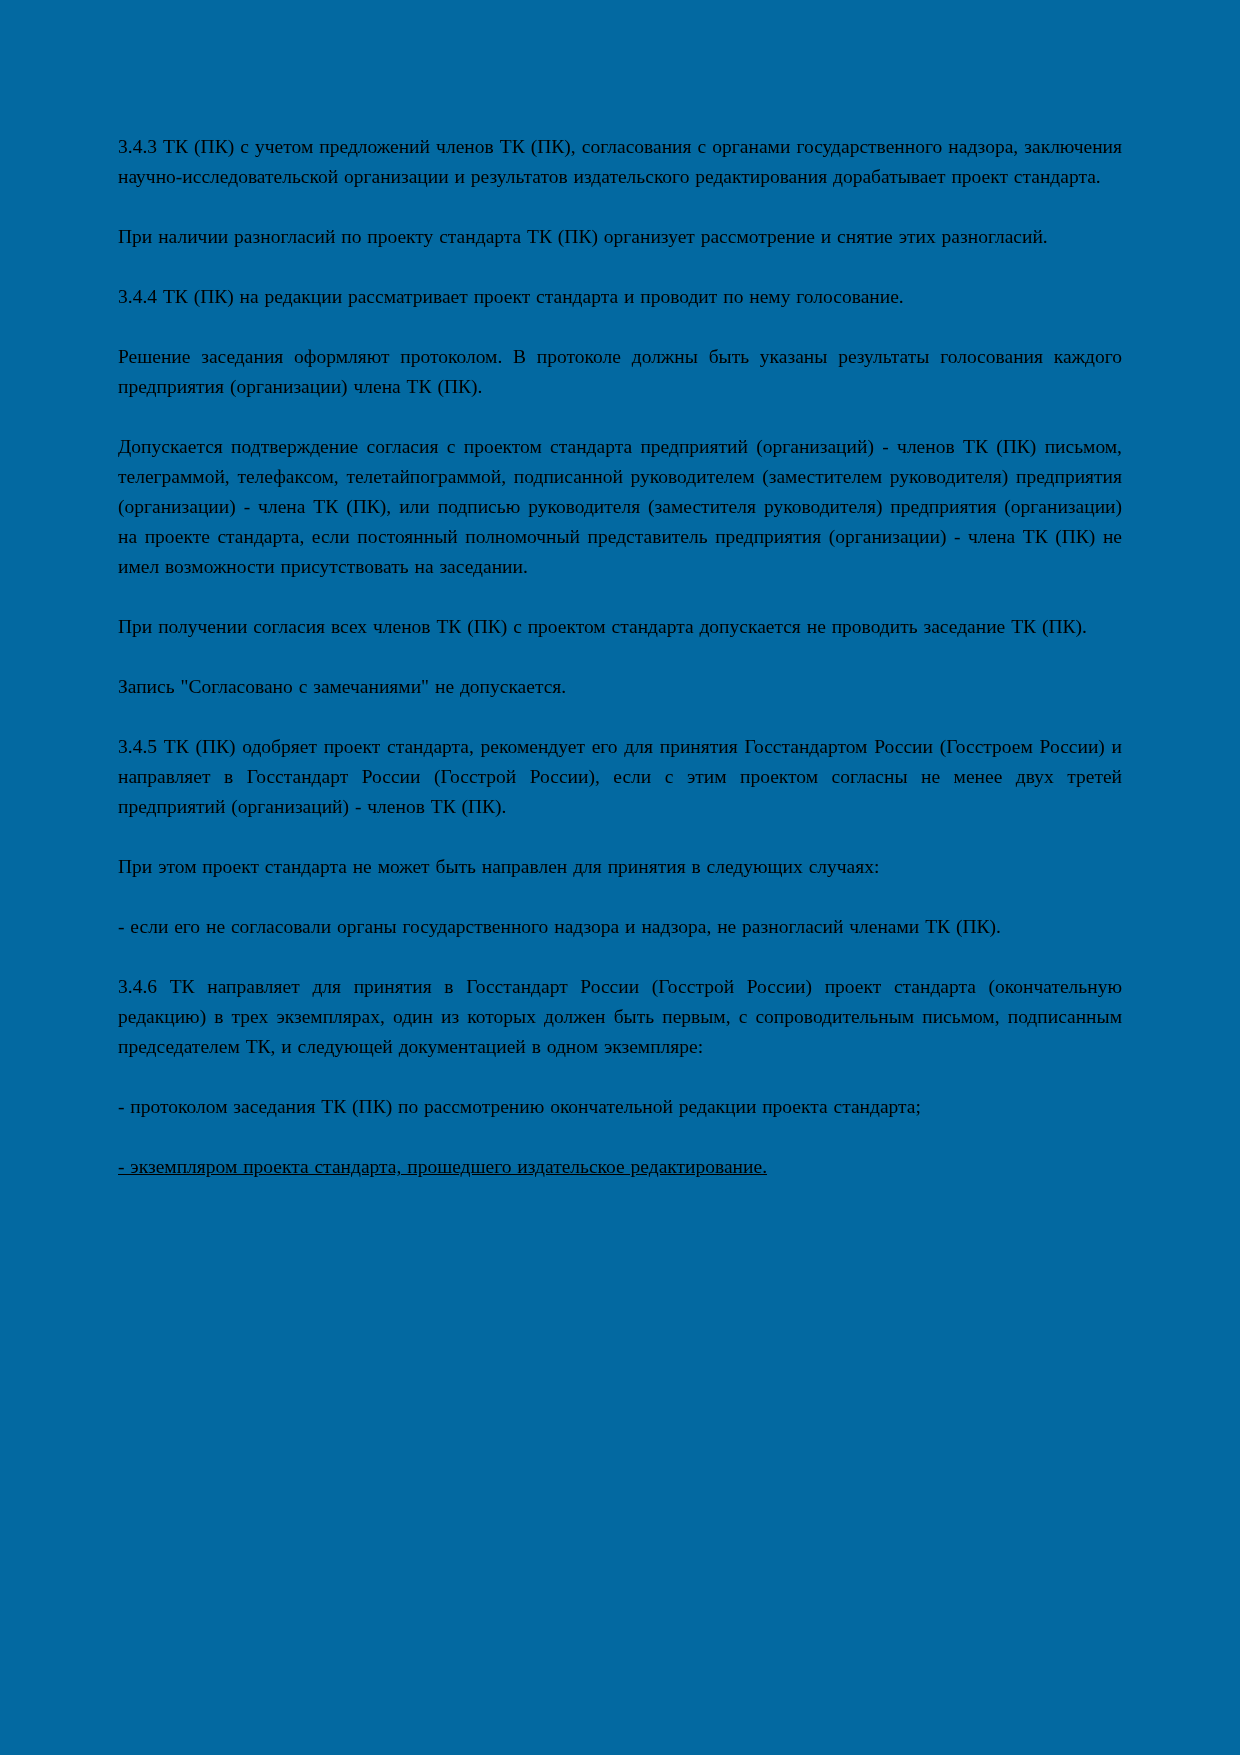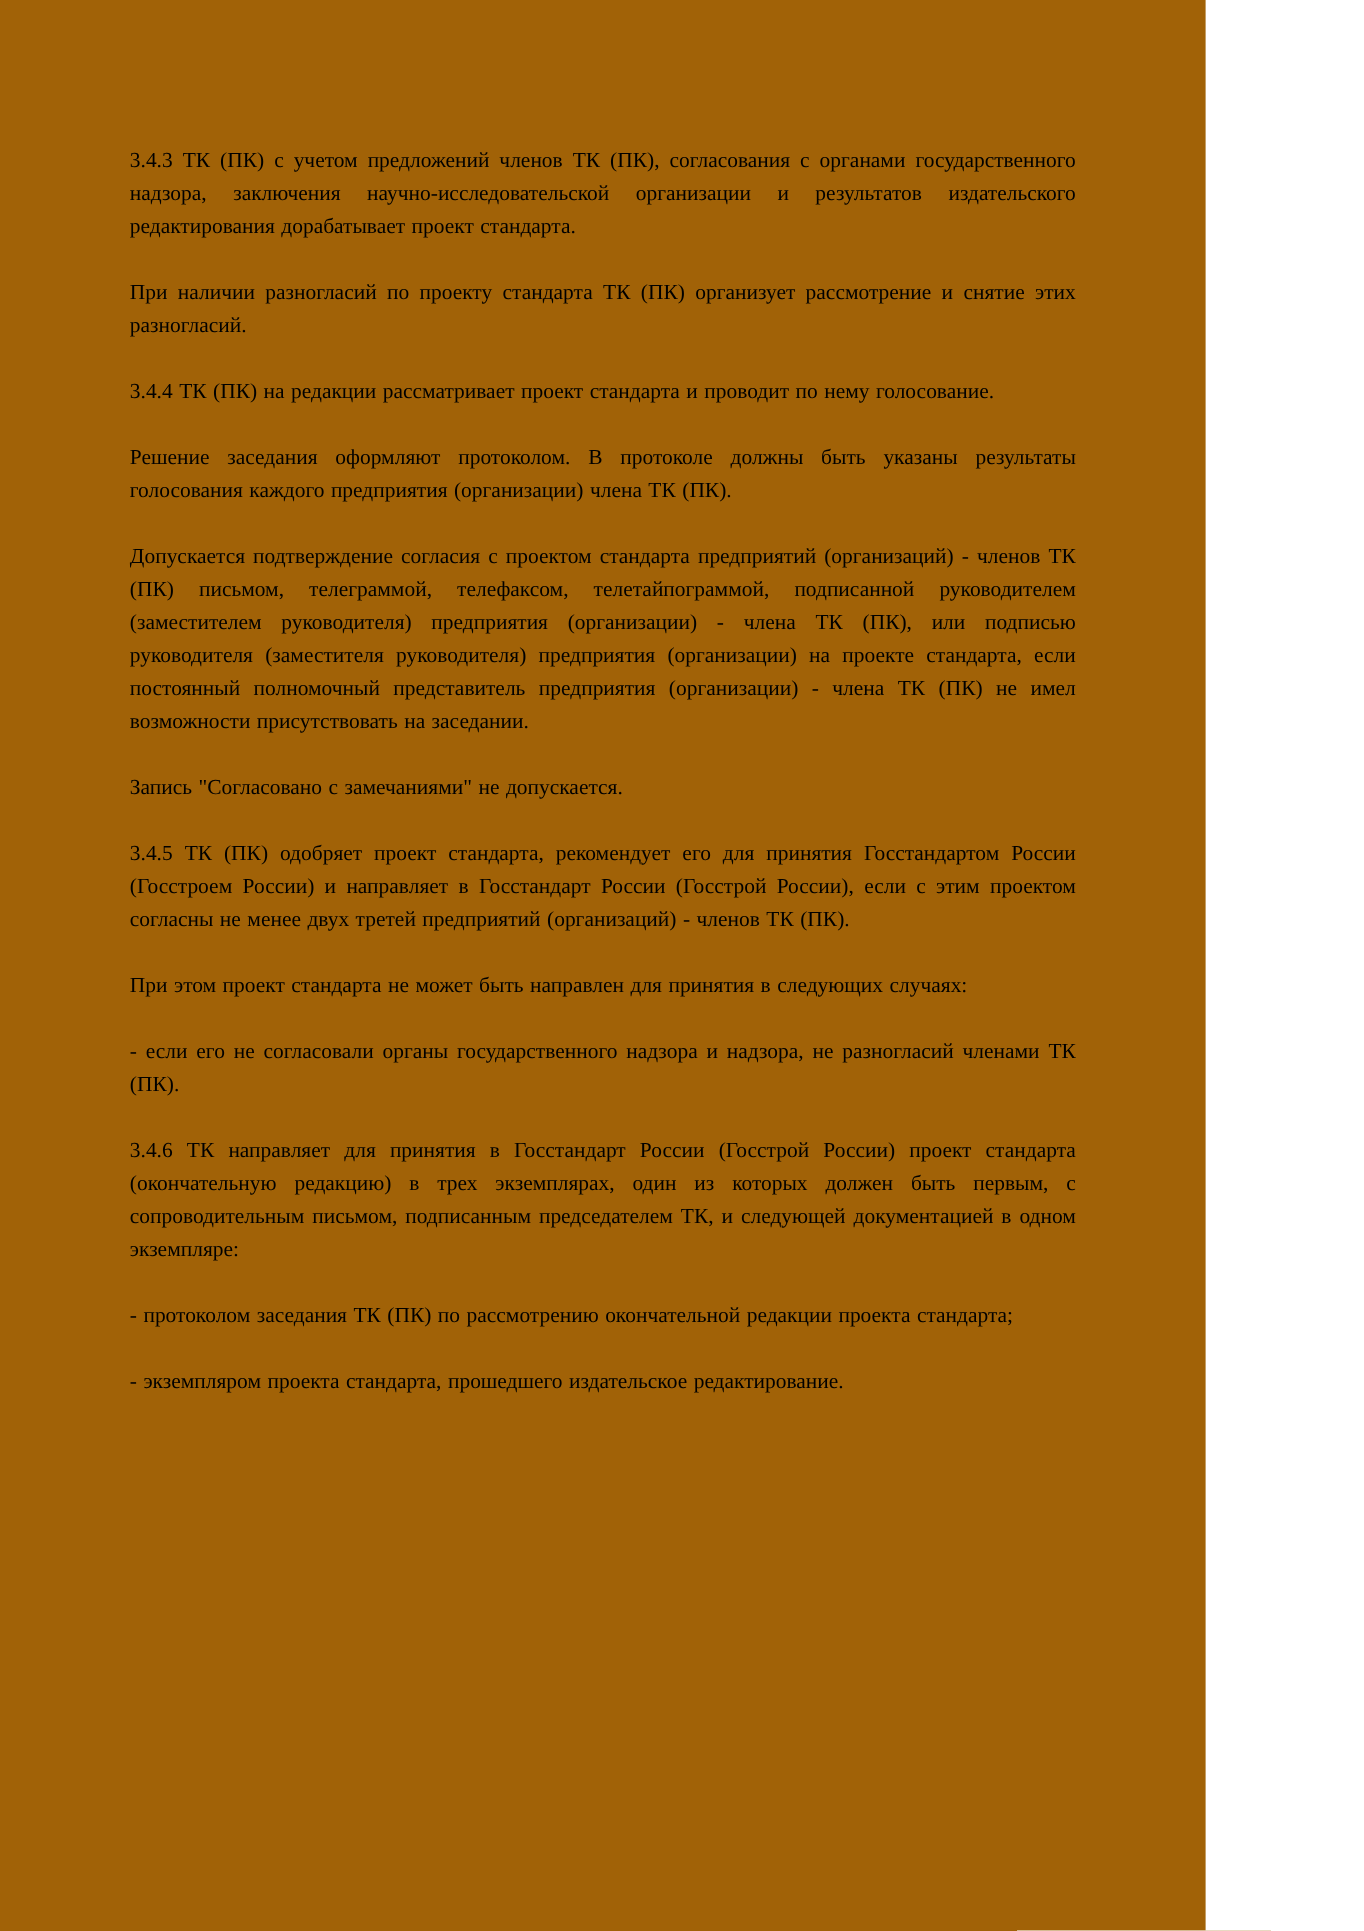--- a/index.html
+++ b/index.html
@@ -10,46 +10,48 @@
   body {
     width: 1240px;
     height: 1755px;
     font-family: "Liberation Serif", "DejaVu Serif", serif;
     color: #000000;
     box-sizing: border-box;
     overflow: hidden;
   }
   .page {
     box-sizing: border-box;
-    width: 1096px;
+    width: 1240px;
     height: 1755px;
     padding: 132px 118px 60px 118px;
-    background: #a16207;
+    background: #0369a1;
   }
   .page p {
     margin: 0 0 30px 0;
     font-size: 19.5px;
     line-height: 30px;
     text-align: justify;
     text-justify: inter-word;
     word-spacing: 1px;
   }
   .page p:last-child {
     margin-bottom: 0;
+    text-decoration: underline;
   }
 </style>
 </head>
 <body>
 
 <div class="page">
   <p>3.4.3 ТК (ПК) с учетом предложений членов ТК (ПК), согласования с органами государственного надзора, заключения научно-исследовательской организации и результатов издательского редактирования дорабатывает проект стандарта.</p>
   <p>При наличии разногласий по проекту стандарта ТК (ПК) организует рассмотрение и снятие этих разногласий.</p>
   <p>3.4.4 ТК (ПК) на редакции рассматривает проект стандарта и проводит по нему голосование.</p>
   <p>Решение заседания оформляют протоколом. В протоколе должны быть указаны результаты голосования каждого предприятия (организации) члена ТК (ПК).</p>
   <p>Допускается подтверждение согласия с проектом стандарта предприятий (организаций) - членов ТК (ПК) письмом, телеграммой, телефаксом, телетайпограммой, подписанной руководителем (заместителем руководителя) предприятия (организации) - члена ТК (ПК), или подписью руководителя (заместителя руководителя) предприятия (организации) на проекте стандарта, если постоянный полномочный представитель предприятия (организации) - члена ТК (ПК) не имел возможности присутствовать на заседании.</p>
+  <p>При получении согласия всех членов ТК (ПК) с проектом стандарта допускается не проводить заседание ТК (ПК).</p>
   <p>Запись "Согласовано с замечаниями" не допускается.</p>
   <p>3.4.5 ТК (ПК) одобряет проект стандарта, рекомендует его для принятия Госстандартом России (Госстроем России) и направляет в Госстандарт России (Госстрой России), если с этим проектом согласны не менее двух третей предприятий (организаций) - членов ТК (ПК).</p>
   <p>При этом проект стандарта не может быть направлен для принятия в следующих случаях:</p>
   <p>- если его не согласовали органы государственного надзора и надзора, не разногласий членами ТК (ПК).</p>
   <p>3.4.6 ТК направляет для принятия в Госстандарт России (Госстрой России) проект стандарта (окончательную редакцию) в трех экземплярах, один из которых должен быть первым, с сопроводительным письмом, подписанным председателем ТК, и следующей документацией в одном экземпляре:</p>
   <p>- протоколом заседания ТК (ПК) по рассмотрению окончательной редакции проекта стандарта;</p>
   <p>- экземпляром проекта стандарта, прошедшего издательское редактирование.</p>
 </div>
 
 </body></html>

